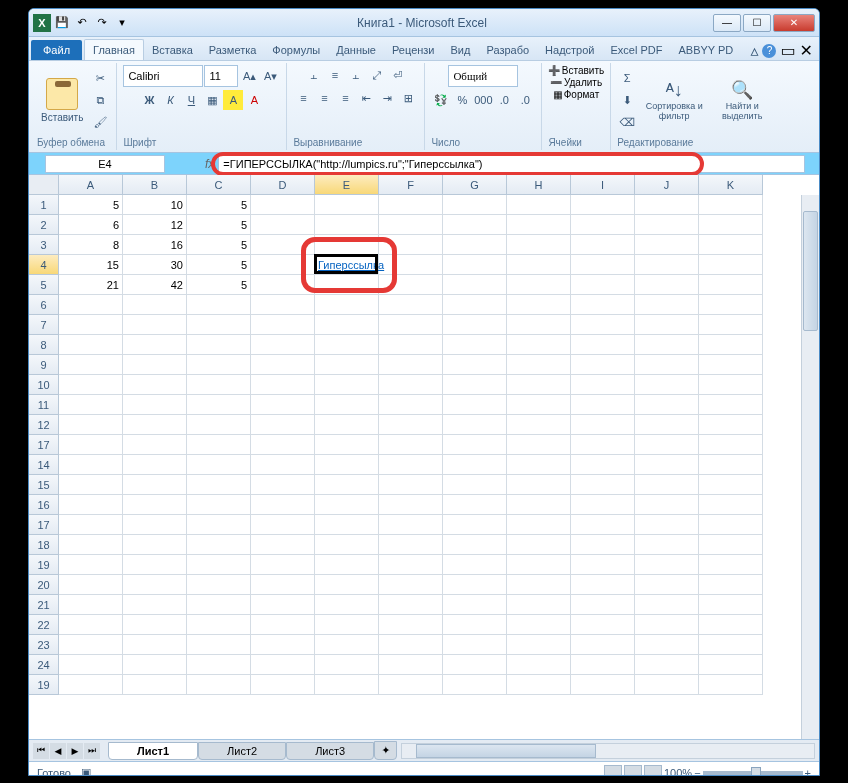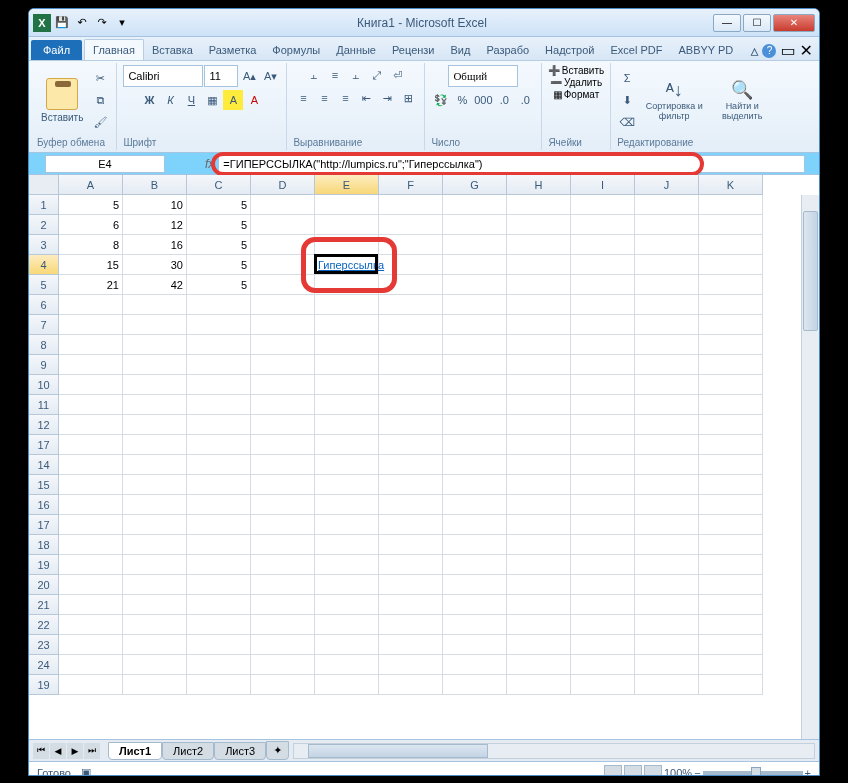--- a/index.html
+++ b/index.html
@@ -46,21 +46,21 @@
 .cell-row { display: flex; height: 20px; }
 .cell { width: 64px; height: 20px; border-right: 1px solid #d4dce4; border-bottom: 1px solid #d4dce4; font-size: 11px; padding: 0 3px; display: flex; align-items: center; justify-content: flex-end; }
 .cell.link { color: #0563c1; text-decoration: underline; justify-content: flex-start; }
 .active-cell-border { position: absolute; border: 3px solid #000; pointer-events: none; }
 .cell-highlight { position: absolute; border: 5px solid #e53935; border-radius: 14px; pointer-events: none; }
 .vscroll { position: absolute; top: 20px; right: 0; width: 18px; bottom: 0; background: #e8edf3; border-left: 1px solid #c4d0dc; }
 .vscroll-thumb { position: absolute; top: 16px; left: 1px; right: 1px; height: 120px; background: linear-gradient(90deg, #dce6f0, #c4d4e4); border: 1px solid #a6bace; border-radius: 2px; }
 .sheet-tabs { height: 22px; background: #e4ebf3; display: flex; align-items: center; border-top: 1px solid #a6c4e0; padding-left: 4px; }
 .sheet-nav { display: flex; gap: 1px; margin-right: 8px; }
 .sheet-nav-btn { width: 16px; height: 16px; background: #d4dce4; font-size: 9px; display: flex; align-items: center; justify-content: center; }
-.sheet-tab { font-size: 11px; padding: 2px 10px; background: #d4dce4; border: 1px solid #a6bace; border-radius: 0 0 4px 4px; }
+.sheet-tab { font-size: 11px; padding: 2px 28px; background: #d4dce4; border: 1px solid #a6bace; border-radius: 0 0 4px 4px; }
 .sheet-tab.active { background: #fff; font-weight: bold; }
 .hscroll { flex: 1; height: 16px; background: #e8edf3; margin: 0 4px; border: 1px solid #c4d0dc; position: relative; }
 .hscroll-thumb { position: absolute; left: 14px; top: 0; bottom: 0; width: 180px; background: linear-gradient(#dce6f0, #c4d4e4); border: 1px solid #a6bace; }
 .statusbar { height: 22px; background: linear-gradient(#dce8f4, #c8dae c); display: flex; align-items: center; padding: 0 8px; font-size: 11px; color: #3b5a7a; border-top: 1px solid #a6c4e0; }
 .statusbar .right { margin-left: auto; display: flex; align-items: center; gap: 2px; }
 .zoom-slider { width: 100px; height: 4px; background: #a6bace; position: relative; }
 .zoom-slider::after { content: ''; position: absolute; left: 48px; top: -4px; width: 8px; height: 12px; background: #d4dce4; border: 1px solid #8aa4be; }
 .view-btn { width: 18px; height: 16px; background: #d4dce4; border: 1px solid #a6bace; }
 </style>
 </head>

